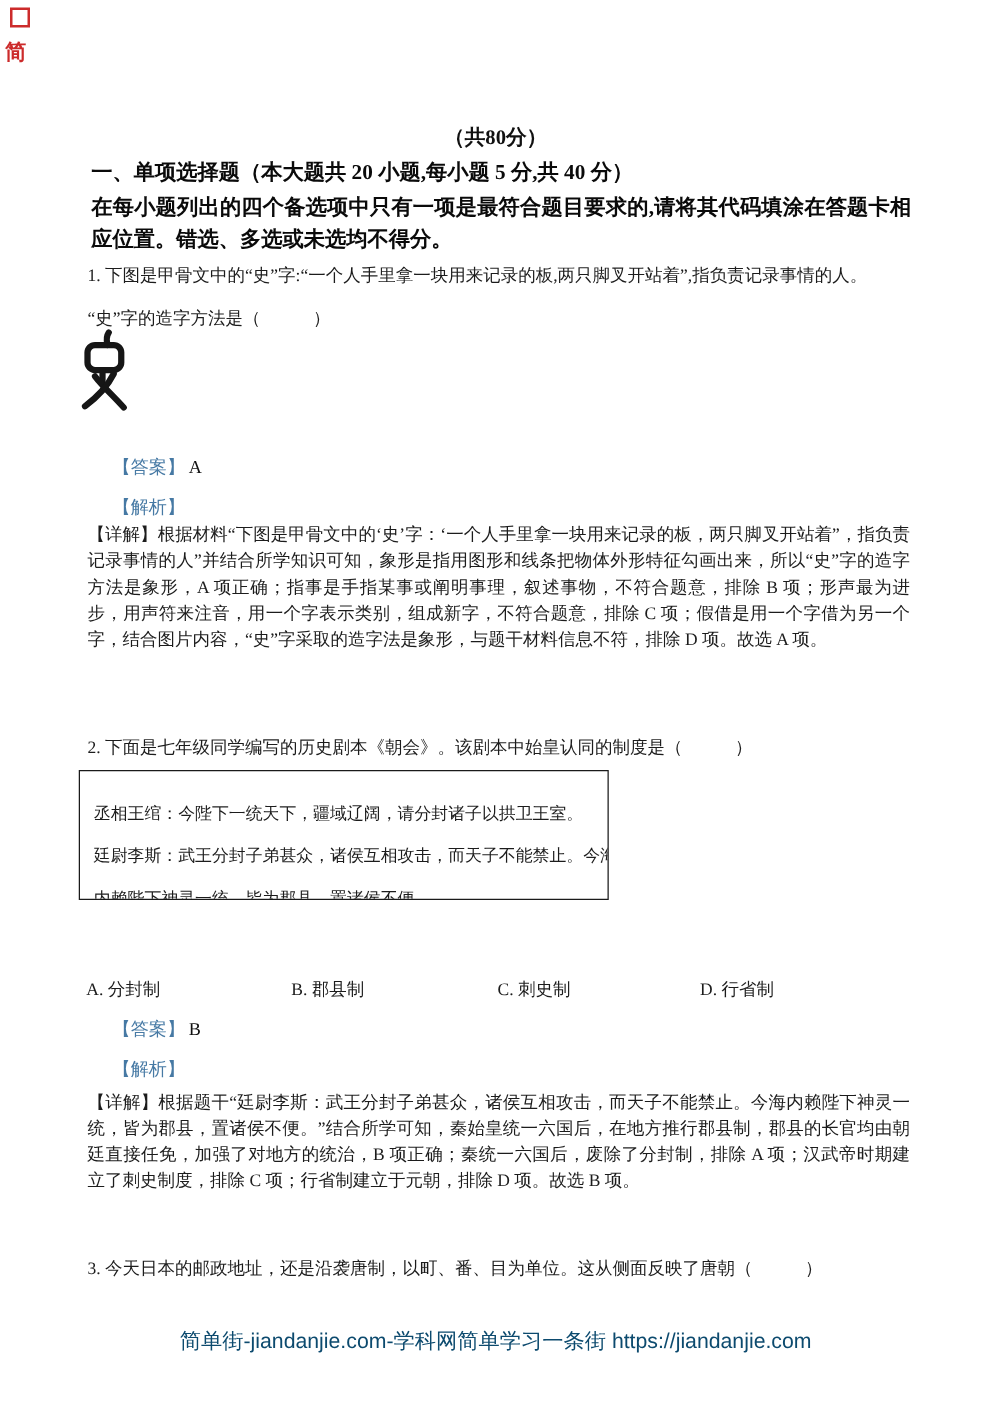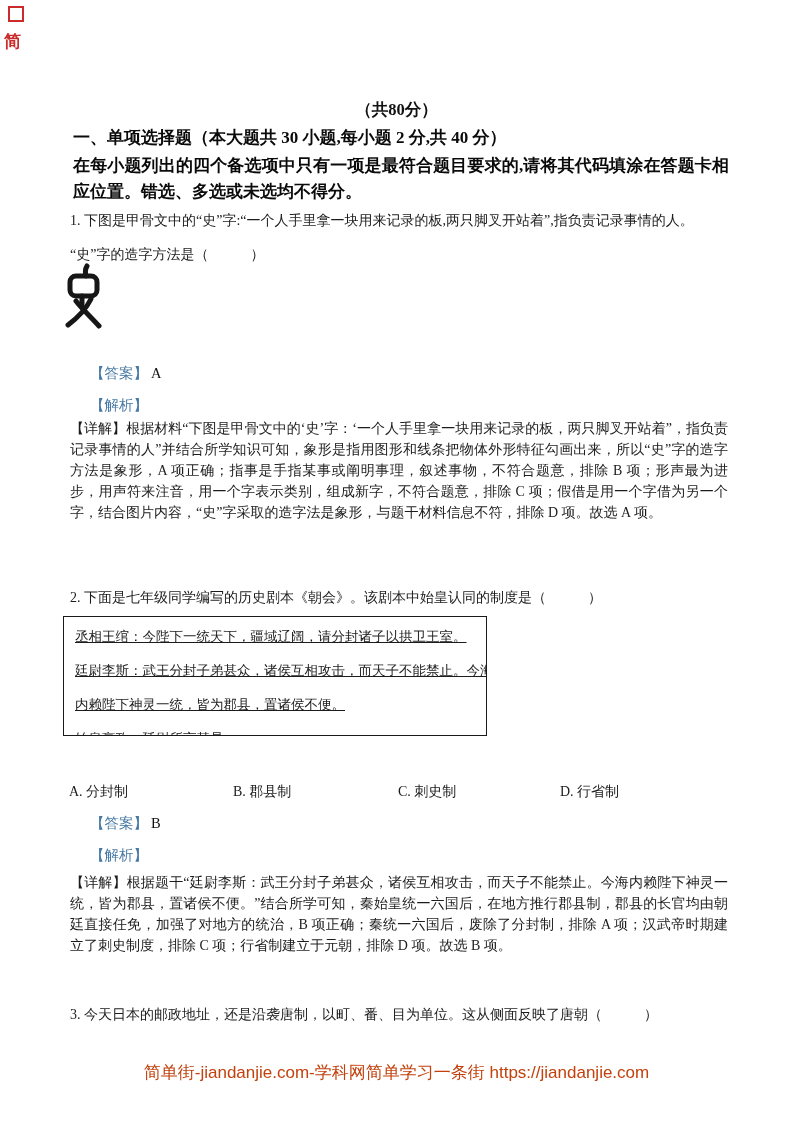--- a/index.html
+++ b/index.html
@@ -22,41 +22,41 @@
   .opt.a{left:69px;} .opt.b{left:233px;} .opt.c{left:398px;} .opt.d{left:560px;}
   .row-q1-opts{top:333px;} .row-q2-opts{top:783px;}
   .ans-line{left:70px;font-size:14.5px;white-space:nowrap;margin-left:20px;}
   .blue{color:#4679a4;}
   .q1-ans{top:364px;} .q1-ana{top:396px;}
   .q2-ans{top:814px;} .q2-ana{top:846px;}
   .ans-val{color:#111;margin-left:3px;}
   .detail{left:70px;width:658px;font-size:14px;line-height:21px;text-align:justify;color:#1c1c1c;}
   .q1-det{top:418px;} .q2-det{top:872px;}
   .q2-stem{left:70px;top:589px;text-align:right;}
-  .script-box{left:63px;top:616px;width:424px;height:120px;border:1.5px solid #1a1a1a;
-    box-sizing:border-box;padding:3px 11px;overflow:hidden;text-decoration:underline;}
+  .script-box{left:63px;top:616px;width:424px;height:104px;border:1.5px solid #1a1a1a;
+    box-sizing:border-box;padding:17px 11px;overflow:hidden;}
   .script-line{font-size:13.5px;line-height:34px;white-space:nowrap;color:#1c1c1c;}
   .q3-stem{left:70px;top:1006px;}
   .footer{left:0;top:1061px;width:793px;text-align:center;
-    font-family:"Liberation Sans","DejaVu Sans",sans-serif;font-size:17px;color:#c2410c;white-space:nowrap;}
+    font-family:"Liberation Sans","DejaVu Sans",sans-serif;font-size:17px;color:#0c4a6e;white-space:nowrap;}
   .stamp-square{left:8px;top:6px;width:12px;height:12px;border:2px solid #cc2b2b;}
   .stamp-seal{left:4px;top:32px;font-size:17px;line-height:20px;color:#cc2b2b;
     font-family:"Liberation Sans",sans-serif;font-weight:bold;}
   svg .stroke{fill:none;stroke:#161616;stroke-width:5;stroke-linecap:round;}
 </style>
 </head>
 <body>
 
 <div class="page">
 
   <div class="abs stamp-square"></div>
   <div class="abs stamp-seal">简</div>
 
   <div class="abs subtitle">（共80分）</div>
-  <div class="abs heading">一、单项选择题（本大题共 30 小题,每小题 2 分,共 40 分）</div>
+  <div class="abs heading">一、单项选择题（本大题共 20 小题,每小题 5 分,共 40 分）</div>
   <div class="abs instructions">在每小题列出的四个备选项中只有一项是最符合题目要求的,请将其代码填涂在答题卡相应位置。错选、多选或未选均不得分。</div>
 
   <div class="abs stem q1-stem">1. 下图是甲骨文中的“史”字:“一个人手里拿一块用来记录的板,两只脚叉开站着”,指负责记录事情的人。</div>
   <div class="abs stem q1-stem2">“史”字的造字方法是（　　　）</div>
 
   <div class="abs glyph">
     <svg width="48" height="66" viewBox="0 0 48 66" xmlns="http://www.w3.org/2000/svg">
       <path class="stroke" d="M25 3 C23 6 23 9 24 13"></path>
       <rect class="stroke" x="8" y="13" width="27" height="20" rx="6"></rect>
       <path class="stroke" d="M20 33 C20 36 20 39 20 42"></path>

